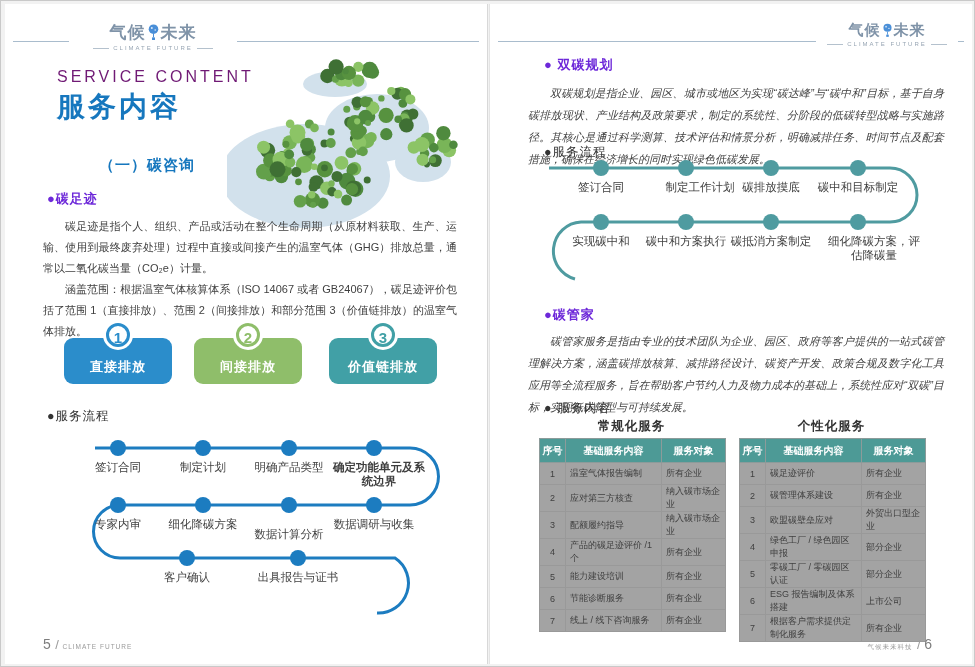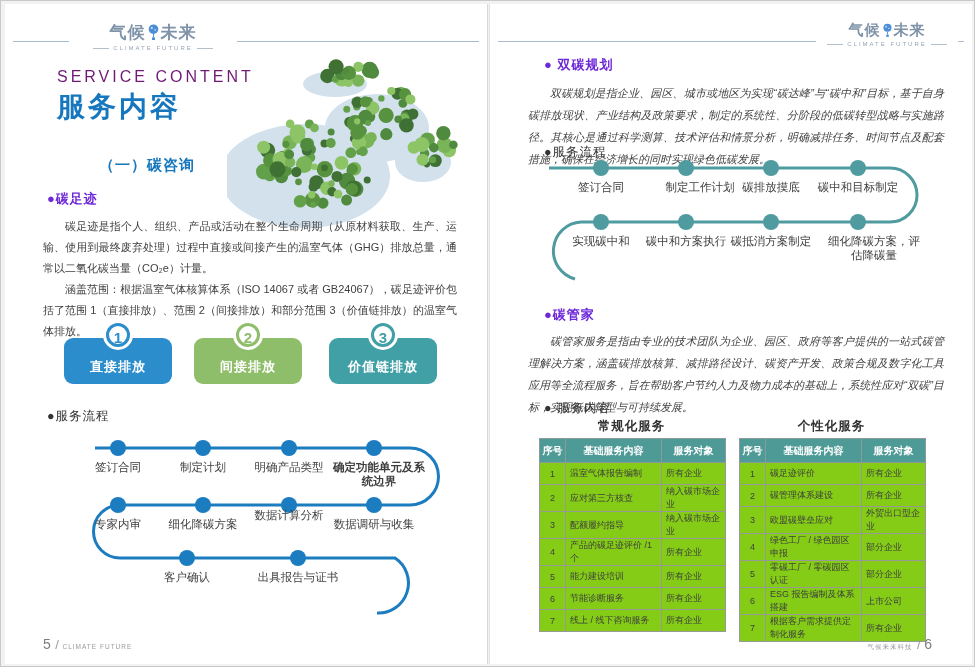--- a/index.html
+++ b/index.html
@@ -49,21 +49,21 @@
   .flow { position:absolute; }
   .flow svg { position:absolute; top:0; left:0; }
   .fdot { position:absolute; width:16px; height:16px; border-radius:50%; transform:translate(-50%,-50%); }
   .fdot.blue { background:#1c7cc0; }
   .fdot.teal { background:#4f9ba0; }
   .flabel { position:absolute; transform:translateX(-50%); width:98px; text-align:center;
             font-size:11.5px; line-height:14px; color:#3f3f3f; }
 
   
   .tbl-title { position:absolute; font-size:12.5px; font-weight:bold; color:#333; letter-spacing:1px; width:185px; text-align:center; }
-  table.svc { position:absolute; border-collapse:collapse; table-layout:fixed; width:186px; background:#84cc16; }
+  table.svc { position:absolute; border-collapse:collapse; table-layout:fixed; width:186px; background:#a3a3a3; }
   table.svc th { background:#4d9a96; color:#fff; font-size:10px; font-weight:bold; height:24px; border:1px solid #8c9b9a; }
   table.svc td { font-size:9px; color:#3f3f3f; height:22px; border:1px solid #999; padding:0 4px; }
   table.svc td.num { text-align:center; padding:0; }
 
   .footer { position:absolute; top:631px; color:#8a8a8a; }
   .footer .big { font-size:14px; color:#7d7d7d; }
   .footer .small { font-size:6.5px; letter-spacing:1px; color:#9a9a9a; }
   .footer .slash { font-size:13px; color:#9a9a9a; }
   .footer.fl { left:38px; }
   .footer.fr { right:40px; text-align:right; }
@@ -279,21 +279,21 @@
       <div class="fdot blue" style="left:349px; top:77px;"></div>
       <div class="fdot blue" style="left:162px; top:130px;"></div>
       <div class="fdot blue" style="left:273px; top:130px;"></div>
 
       <div class="flabel" style="left:93px; top:32px;">签订合同</div>
       <div class="flabel" style="left:178px; top:32px;">制定计划</div>
       <div class="flabel" style="left:264px; top:32px;">明确产品类型</div>
       <div class="flabel" style="left:354px; top:32px; width:92px;font-weight:bold;">确定功能单元及系统边界</div>
       <div class="flabel" style="left:93px; top:89px;">专家内审</div>
       <div class="flabel" style="left:178px; top:89px;">细化降碳方案</div>
-      <div class="flabel" style="left:264px; top:80px;">数据计算分析</div>
+      <div class="flabel" style="left:264px; top:99px;">数据计算分析</div>
       <div class="flabel" style="left:349px; top:89px;">数据调研与收集</div>
       <div class="flabel" style="left:162px; top:142px;">客户确认</div>
       <div class="flabel" style="left:273px; top:142px;">出具报告与证书</div>
     </div>
 
     <div class="footer fl">
       <span class="big">5</span>
       <span class="slash"> / </span>
       <span class="small">CLIMATE FUTURE</span>
     </div>

